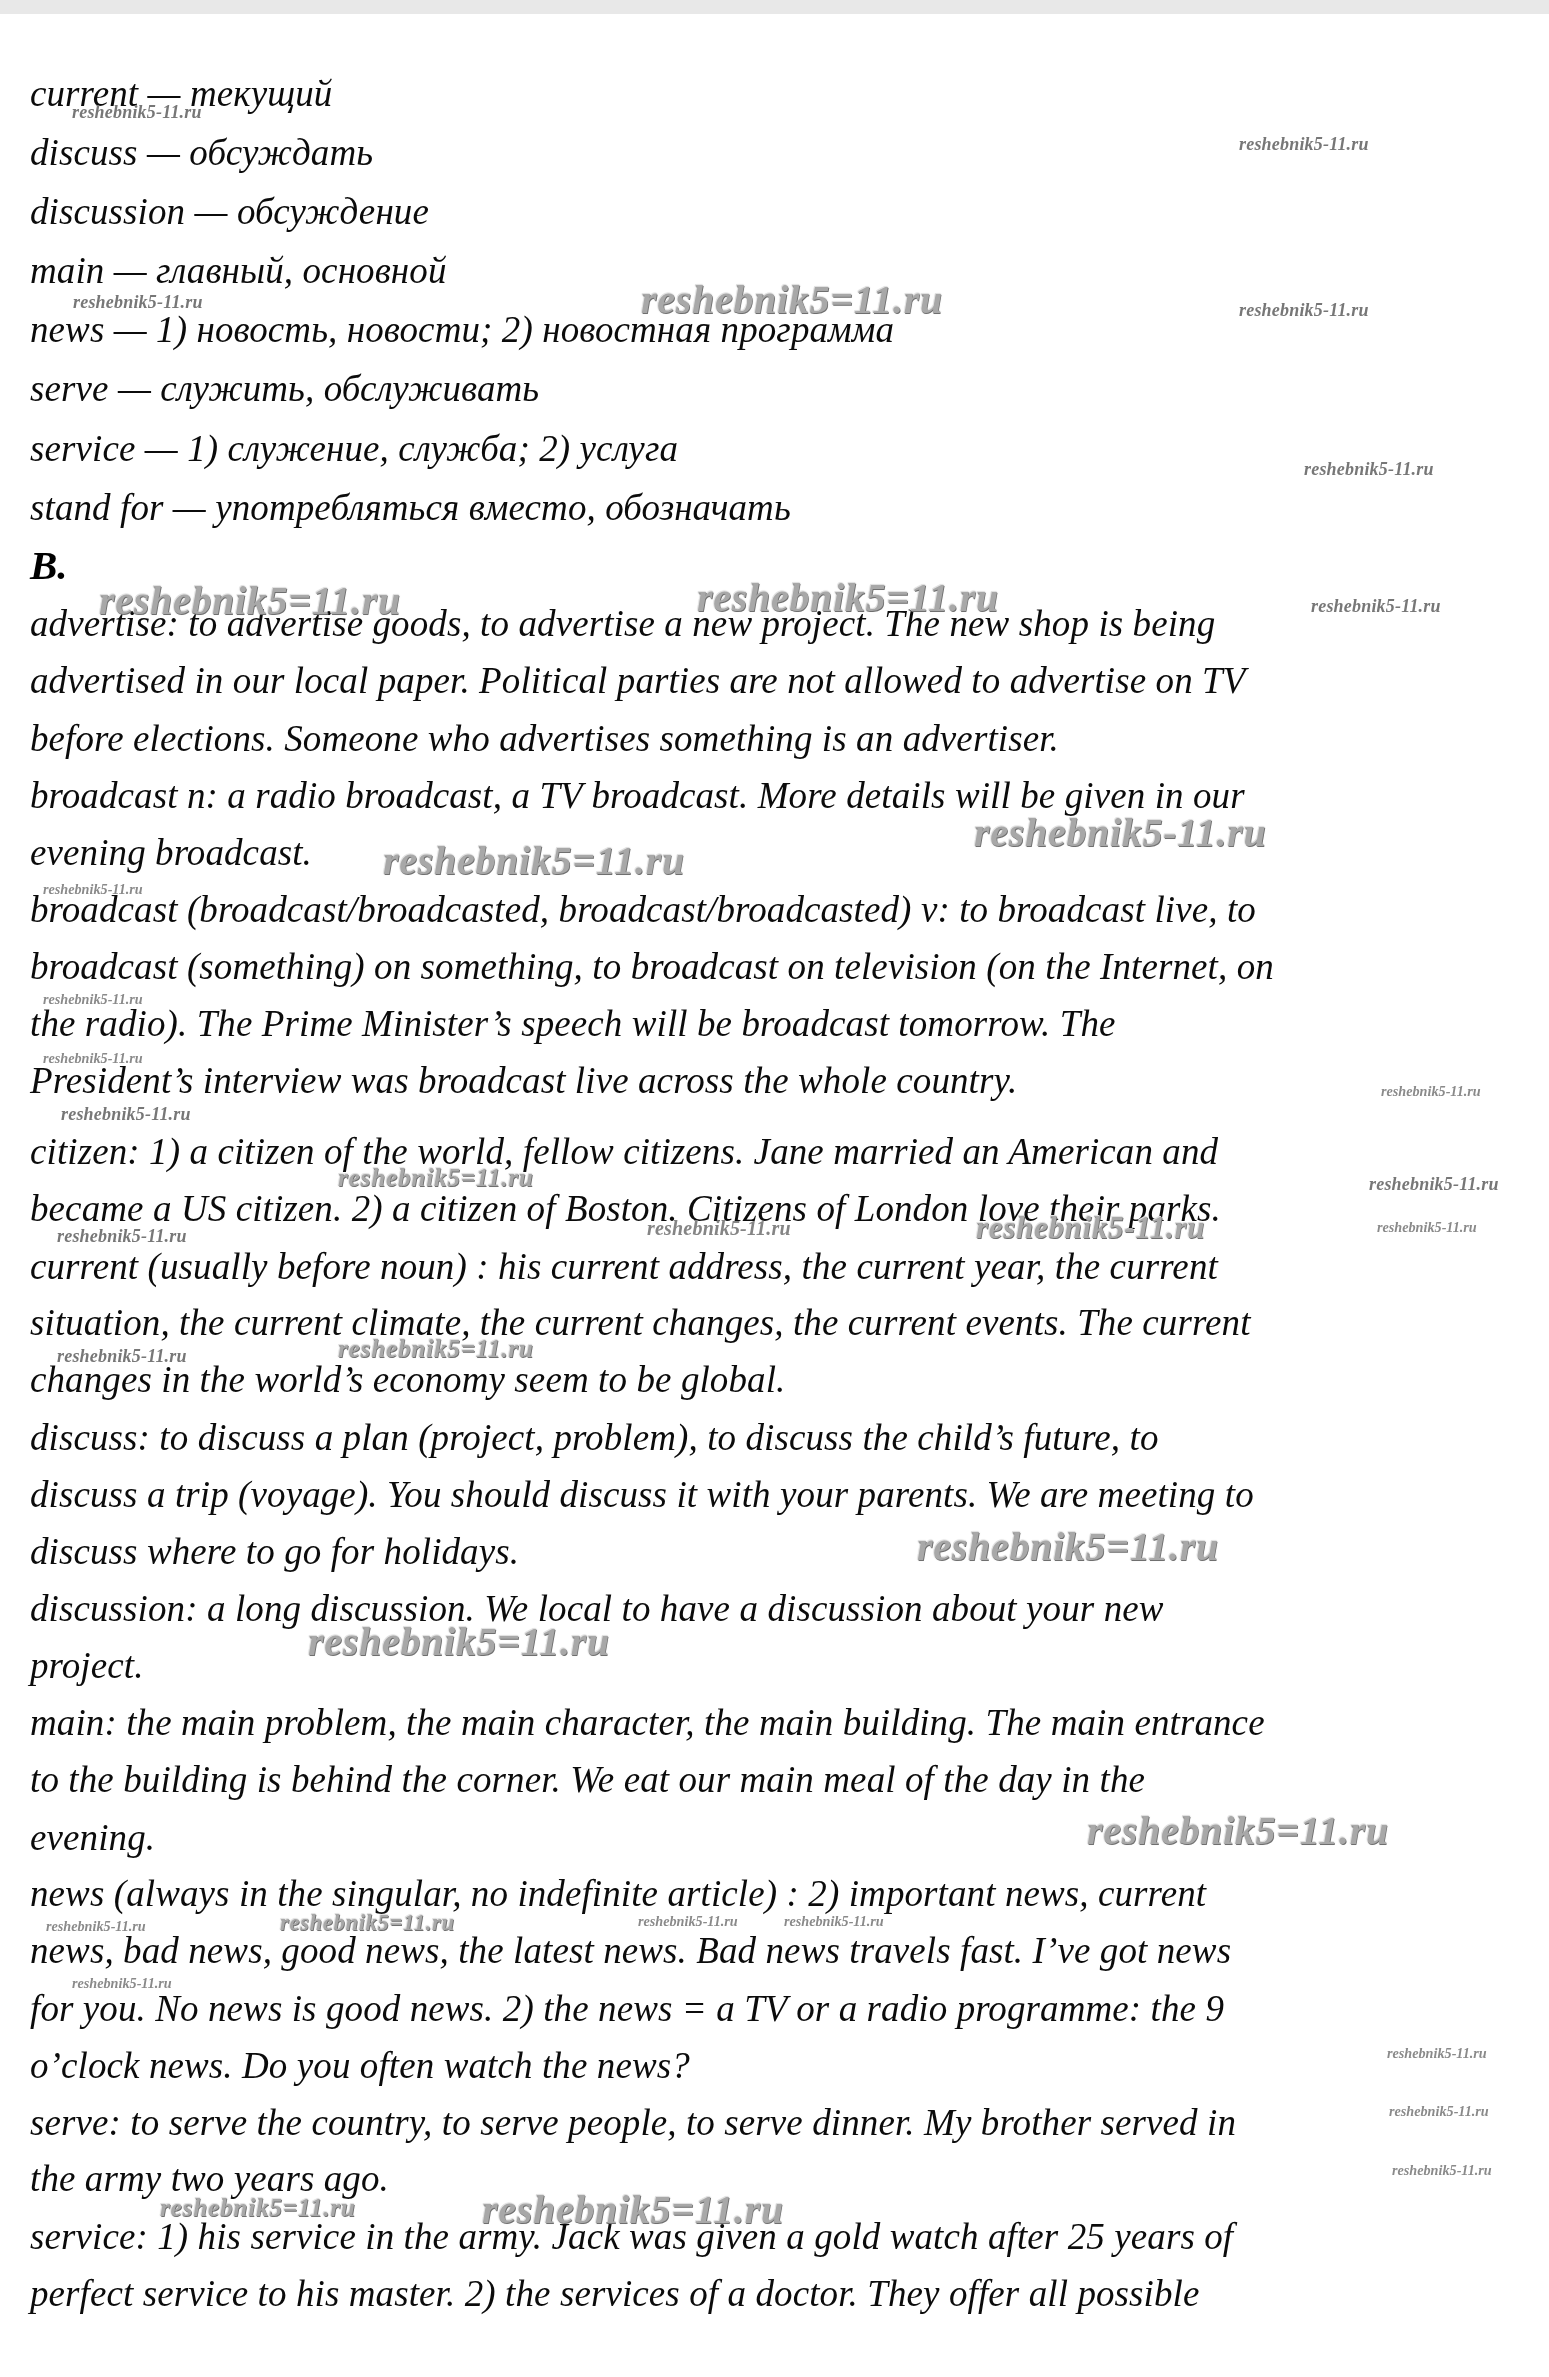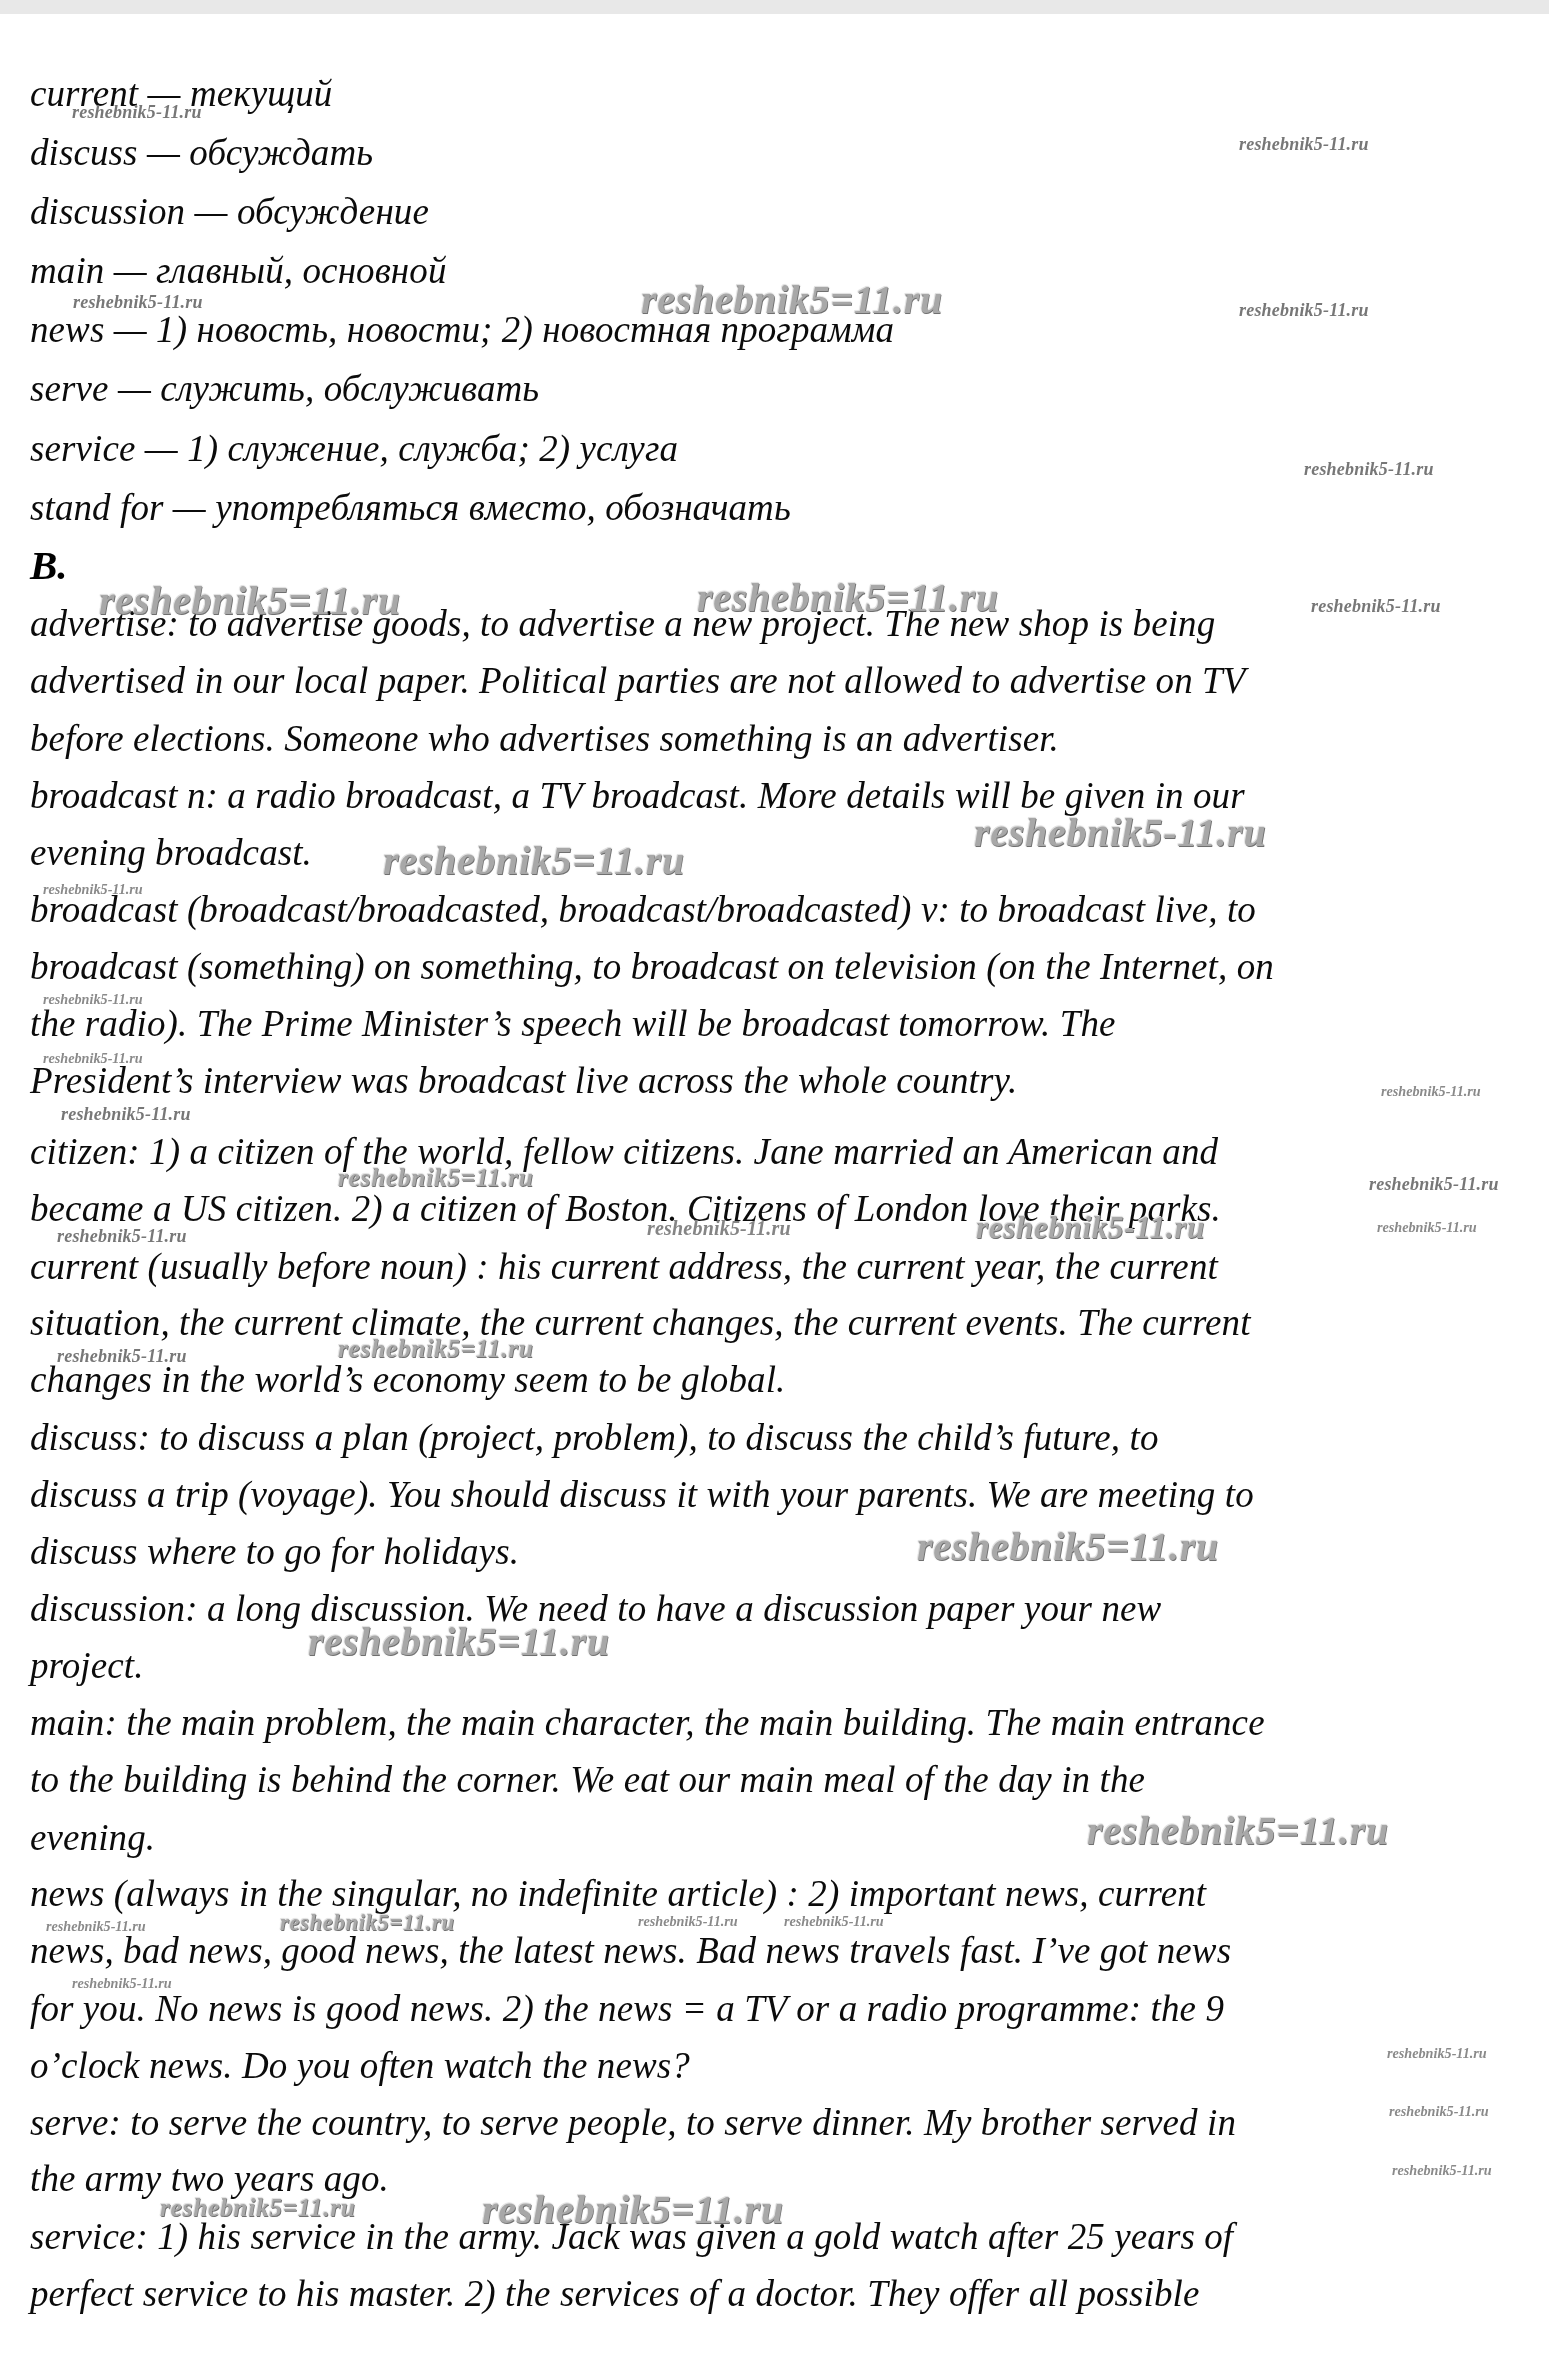--- a/index.html
+++ b/index.html
@@ -77,21 +77,21 @@
       <div class="text-line" style="top: 987px;">the radio). The Prime Minister’s speech will be broadcast tomorrow. The</div>
       <div class="text-line" style="top: 1044px;">President’s interview was broadcast live across the whole country.</div>
       <div class="text-line" style="top: 1115px;">citizen: 1) a citizen of the world, fellow citizens. Jane married an American and</div>
       <div class="text-line" style="top: 1172px;">became a US citizen. 2) a citizen of Boston. Citizens of London love their parks.</div>
       <div class="text-line" style="top: 1230px;">current (usually before noun) : his current address, the current year, the current</div>
       <div class="text-line" style="top: 1286px;">situation, the current climate, the current changes, the current events. The current</div>
       <div class="text-line" style="top: 1343px;">changes in the world’s economy seem to be global.</div>
       <div class="text-line" style="top: 1401px;">discuss: to discuss a plan (project, problem), to discuss the child’s future, to</div>
       <div class="text-line" style="top: 1458px;">discuss a trip (voyage). You should discuss it with your parents. We are meeting to</div>
       <div class="text-line" style="top: 1515px;">discuss where to go for holidays.</div>
-      <div class="text-line" style="top: 1572px;">discussion: a long discussion. We need to have a discussion paper your new</div>
+      <div class="text-line" style="top: 1572px;">discussion: a long discussion. We local to have a discussion about your new</div>
       <div class="text-line" style="top: 1629px; text-align: right;">project.</div>
       <div class="text-line" style="top: 1686px;">main: the main problem, the main character, the main building. The main entrance</div>
       <div class="text-line" style="top: 1743px;">to the building is behind the corner. We eat our main meal of the day in the</div>
       <div class="text-line" style="top: 1801px;">evening.</div>
       <div class="text-line" style="top: 1857px;">news (always in the singular, no indefinite article) : 2) important news, current</div>
       <div class="text-line" style="top: 1914px;">news, bad news, good news, the latest news. Bad news travels fast. I’ve got news</div>
       <div class="text-line" style="top: 1972px;">for you. No news is good news. 2) the news = a TV or a radio programme: the 9</div>
       <div class="text-line" style="top: 2029px;">o’clock news. Do you often watch the news?</div>
       <div class="text-line" style="top: 2086px;">serve: to serve the country, to serve people, to serve dinner. My brother served in</div>
       <div class="text-line" style="top: 2142px;">the army two years ago.</div>

